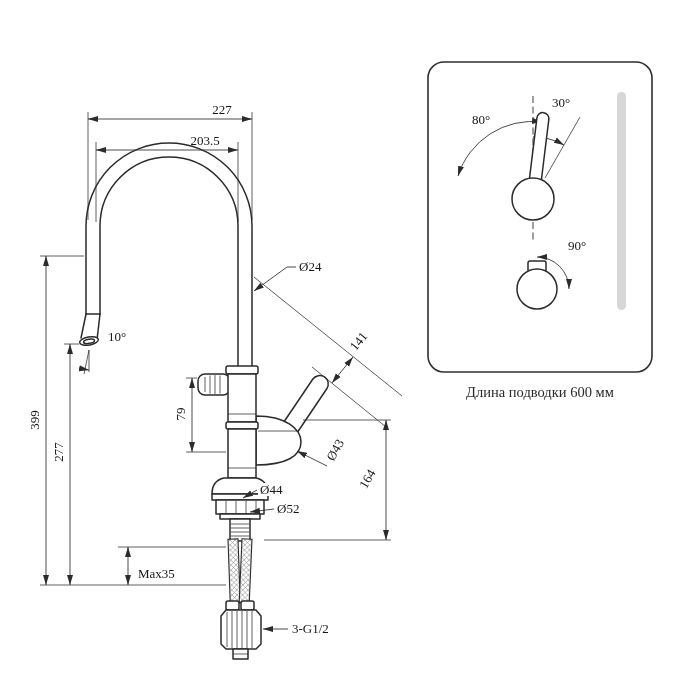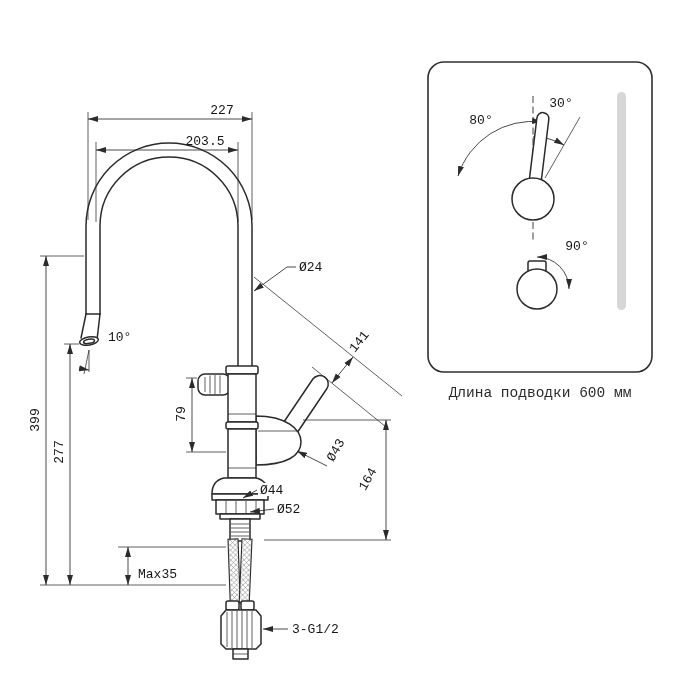--- a/index.html
+++ b/index.html
@@ -1,17 +1,17 @@
 <!DOCTYPE html>
 <html><head>
 <meta charset="utf-8">
 <style>
   html,body{margin:0;padding:0;background:#fff;}
   .stage{position:relative;width:700px;height:700px;background:#ffffff;
-         font-family:Liberation Mono, monospace;overflow:hidden;}
+         font-family:Liberation Serif, serif;overflow:hidden;}
   svg{display:block;}
   .obj {fill:none;stroke:#2b2b2b;stroke-width:1.5;stroke-linecap:round;stroke-linejoin:round;}
   .objf{fill:#ffffff;stroke:#2b2b2b;stroke-width:1.5;stroke-linejoin:round;}
   .thin{fill:none;stroke:#2b2b2b;stroke-width:0.75;}
   .dim {fill:none;stroke:#2b2b2b;stroke-width:0.85;}
   .dash{fill:none;stroke:#2b2b2b;stroke-width:0.9;stroke-dasharray:7 3.5;}
   .dimtxt{font-size:13px;fill:#161616;}
   .captiontxt{font-size:14.5px;fill:#2a2a2a;}
   .panelbox{fill:#ffffff;stroke:#2f2f2f;stroke-width:1.6;}
 </style>

